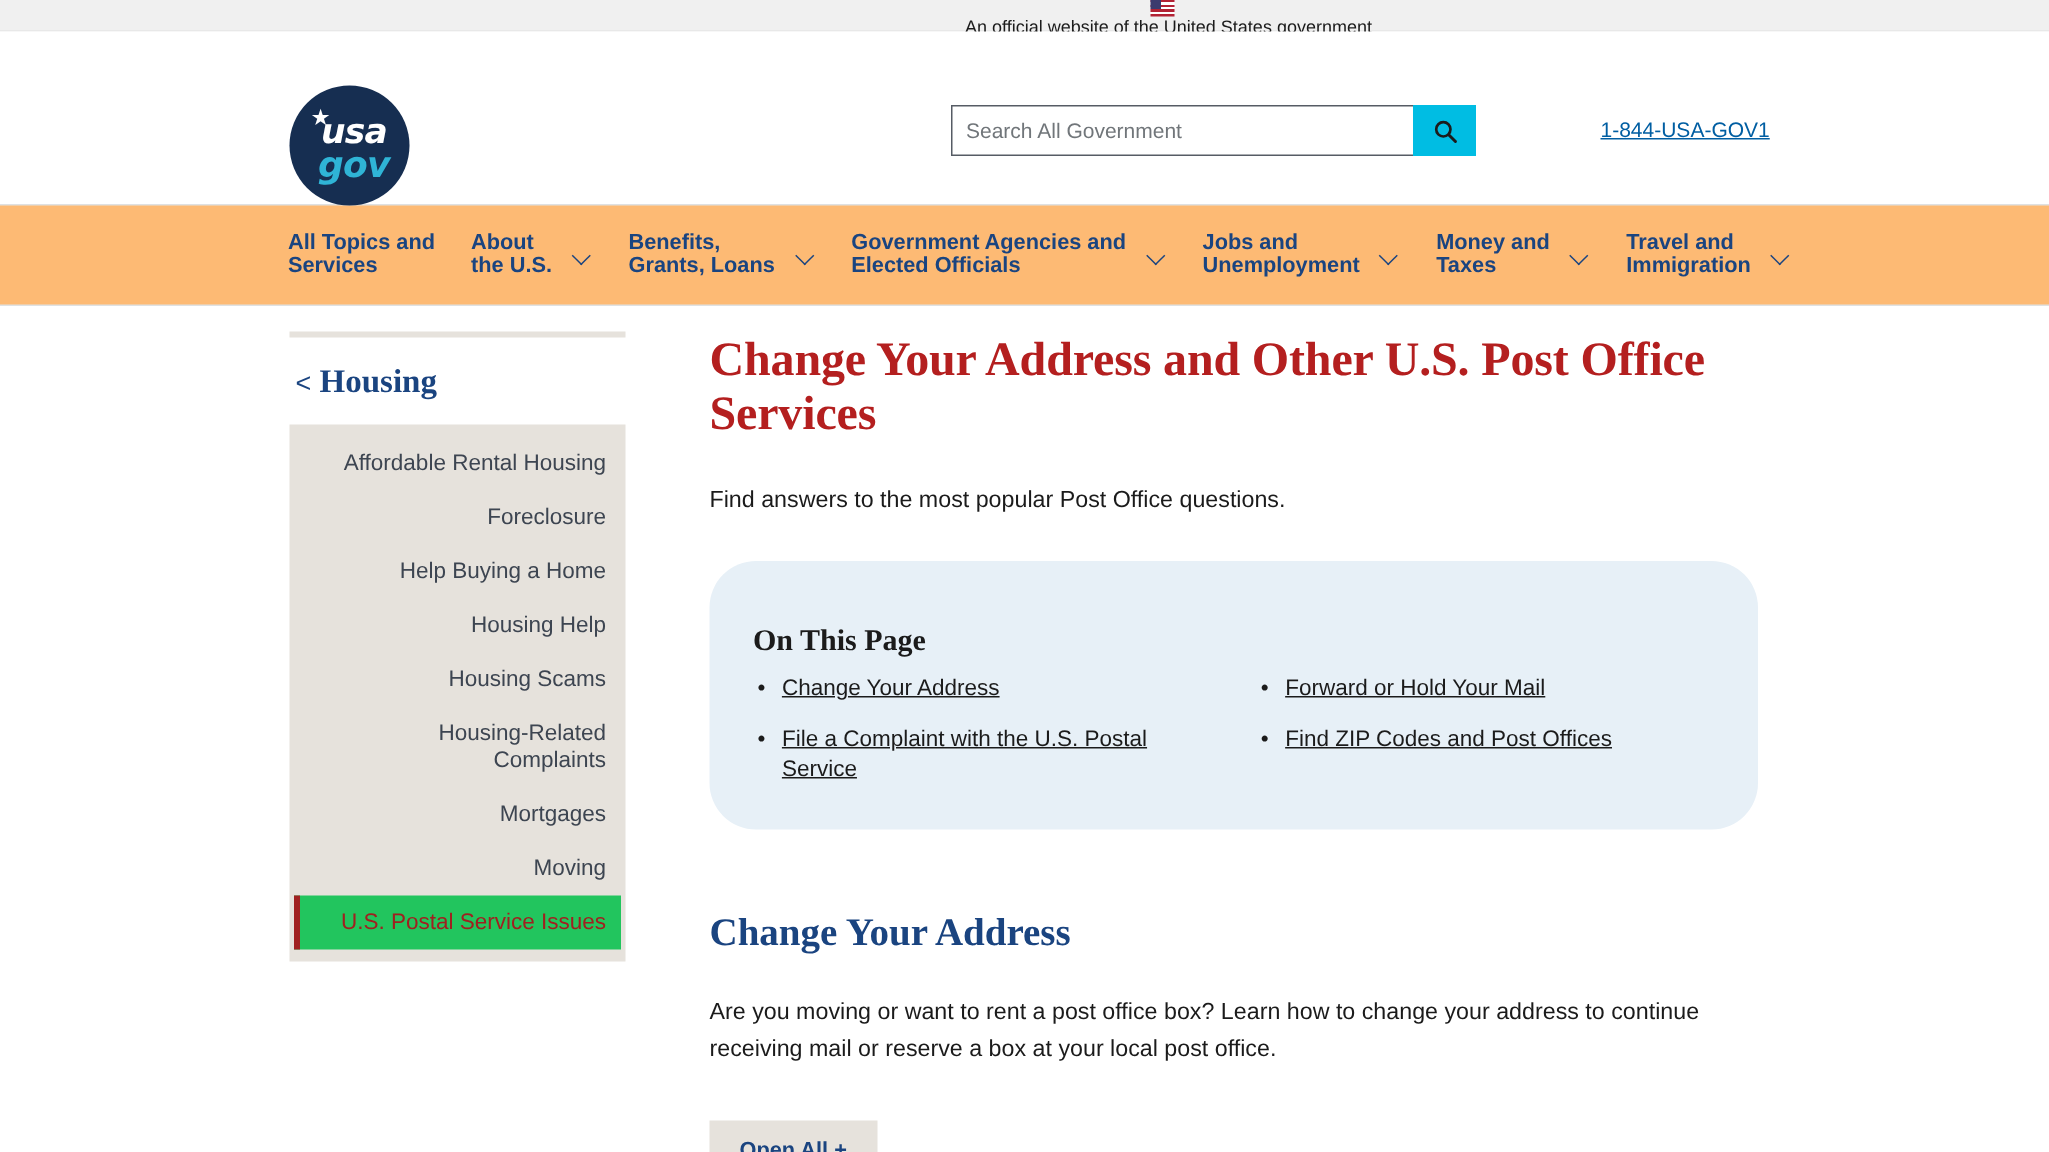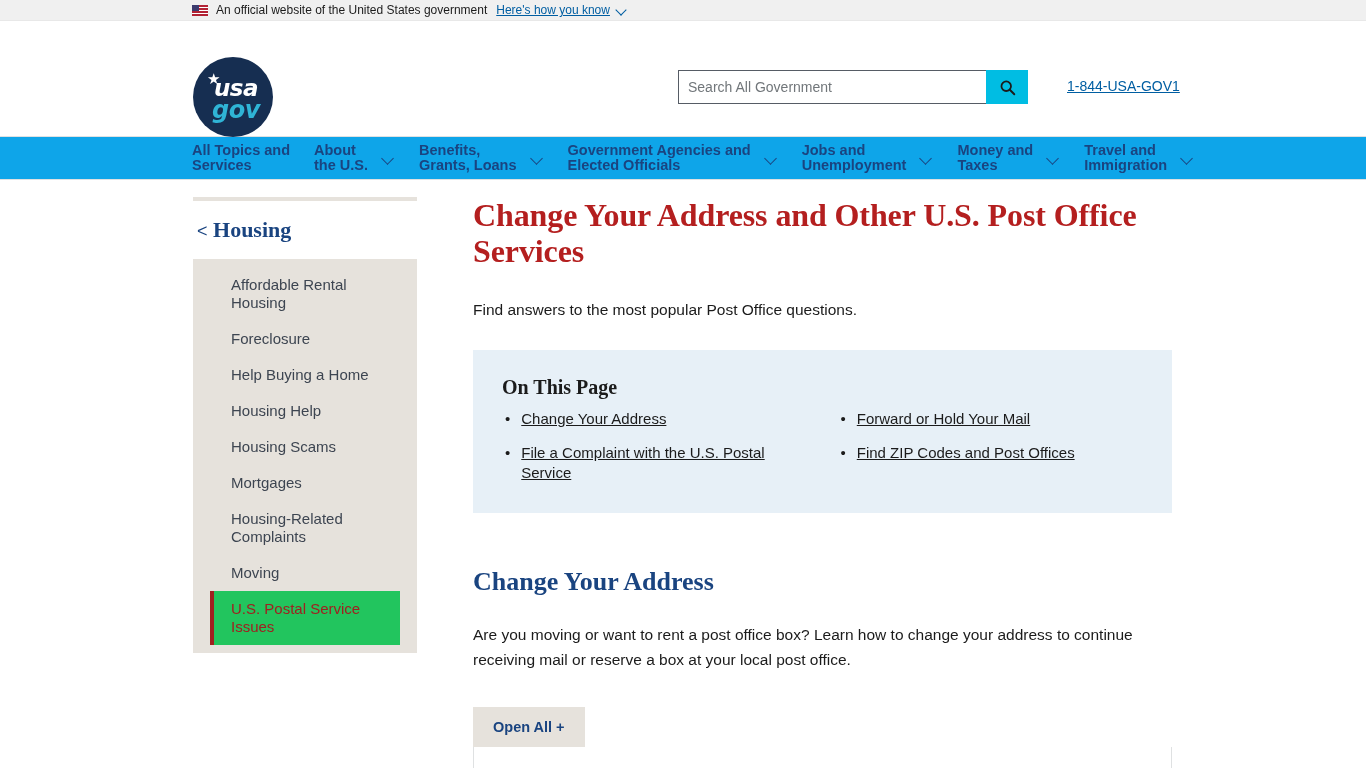--- a/index.html
+++ b/index.html
@@ -14,20 +14,21 @@
   
   .gov-banner {
     height: 21px;
     background: #f0f0f0;
     display: flex;
     align-items: center;
     padding-left: 192px;
     font-size: 12px;
     color: #1b1b1b;
     border-bottom: 1px solid #e8e8e8;
+    flex-direction: column;
   }
   .flag-icon {
     width: 16px; height: 11px;
     margin-right: 8px;
     position: relative;
     display: inline-block;
     background: linear-gradient(to bottom,
       #b22234 0, #b22234 1.57px,
       #ffffff 1.57px, #ffffff 3.14px,
       #b22234 3.14px, #b22234 4.71px,
@@ -107,21 +108,21 @@
     color: #2fb4d6;
     font-family: "DejaVu Sans", sans-serif;
     font-weight: bold;
     font-style: italic;
     font-size: 24px;
     letter-spacing: -0.5px;
     line-height: 1;
   }
   .search-wrap {
     position: absolute;
-    left: 678px; top: 49px;
+    left: 634px; top: 49px;
     display: flex;
     height: 34px;
   }
   .search-input {
     width: 308px;
     height: 34px;
     border: 1px solid #565c65;
     border-right: none;
     padding: 0 9px;
     font-size: 14px;
@@ -147,25 +148,25 @@
     font-size: 14px;
     color: #005ea2;
     text-decoration: underline;
     cursor: pointer;
   }
 
   
   .nav {
     border-top: 1px solid #dfe1e2;
     border-bottom: 1px solid #dfe1e2;
-    height: 44px;
+    height: 68px;
     display: flex;
     align-items: center;
     padding-left: 192px;
-    background: #0ea5e9;
+    background: #fdba74;
   }
   .nav-item {
     display: flex;
     align-items: center;
     cursor: pointer;
     margin-right: 24px;
   }
   .nav-label {
     color: #1a4480;
     font-weight: bold;
@@ -216,23 +217,24 @@
     margin-bottom: 16px;
     cursor: pointer;
   }
   .sidebar-back .chev-lt {
     font-weight: normal;
     font-family: "Liberation Sans", sans-serif;
     font-size: 18px;
   }
   .sidebar-list {
     background: #e6e2dc;
-    padding: 8px 17px;
+    padding: 8px 3px;
     list-style: none;
     margin: 0;
+    text-align: right;
   }
   .sidebar-item {
     font-size: 15px;
     color: #3d4551;
     padding: 9px 10px 9px 21px;
     line-height: 18px;
     cursor: pointer;
   }
   .sidebar-item.active {
     background: #22c55e;
@@ -258,21 +260,22 @@
   }
   .intro {
     font-size: 15.5px;
     color: #1b1b1b;
     margin: 0 0 29px 0;
     line-height: 22px;
   }
 
   .otp-box {
     background: #e7f0f7;
-    padding: 26px 29px 30px 29px;
+    padding: 42px 29px 30px 29px;
+    border-radius: 31px;
   }
   .otp-title {
     font-family: "Liberation Serif", serif;
     font-size: 20px;
     font-weight: bold;
     color: #1b1b1b;
     margin: 0 0 10px 0;
   }
   .otp-grid {
     display: grid;
@@ -419,22 +422,22 @@
     <div class="sidebar-back">
       <span class="chev-lt">&lt;</span>
       <span>Housing</span>
     </div>
     <ul class="sidebar-list">
       <li class="sidebar-item">Affordable Rental Housing</li>
       <li class="sidebar-item">Foreclosure</li>
       <li class="sidebar-item">Help Buying a Home</li>
       <li class="sidebar-item">Housing Help</li>
       <li class="sidebar-item">Housing Scams</li>
+      <li class="sidebar-item">Housing-Related Complaints</li>
       <li class="sidebar-item">Mortgages</li>
-      <li class="sidebar-item">Housing-Related Complaints</li>
       <li class="sidebar-item">Moving</li>
       <li class="sidebar-item active">U.S. Postal Service Issues</li>
     </ul>
   </aside>
 
   <main class="main">
     <h1 class="page-title">Change Your Address and Other U.S. Post Office Services</h1>
     <p class="intro">Find answers to the most popular Post Office questions.</p>
 
     <section class="otp-box">

